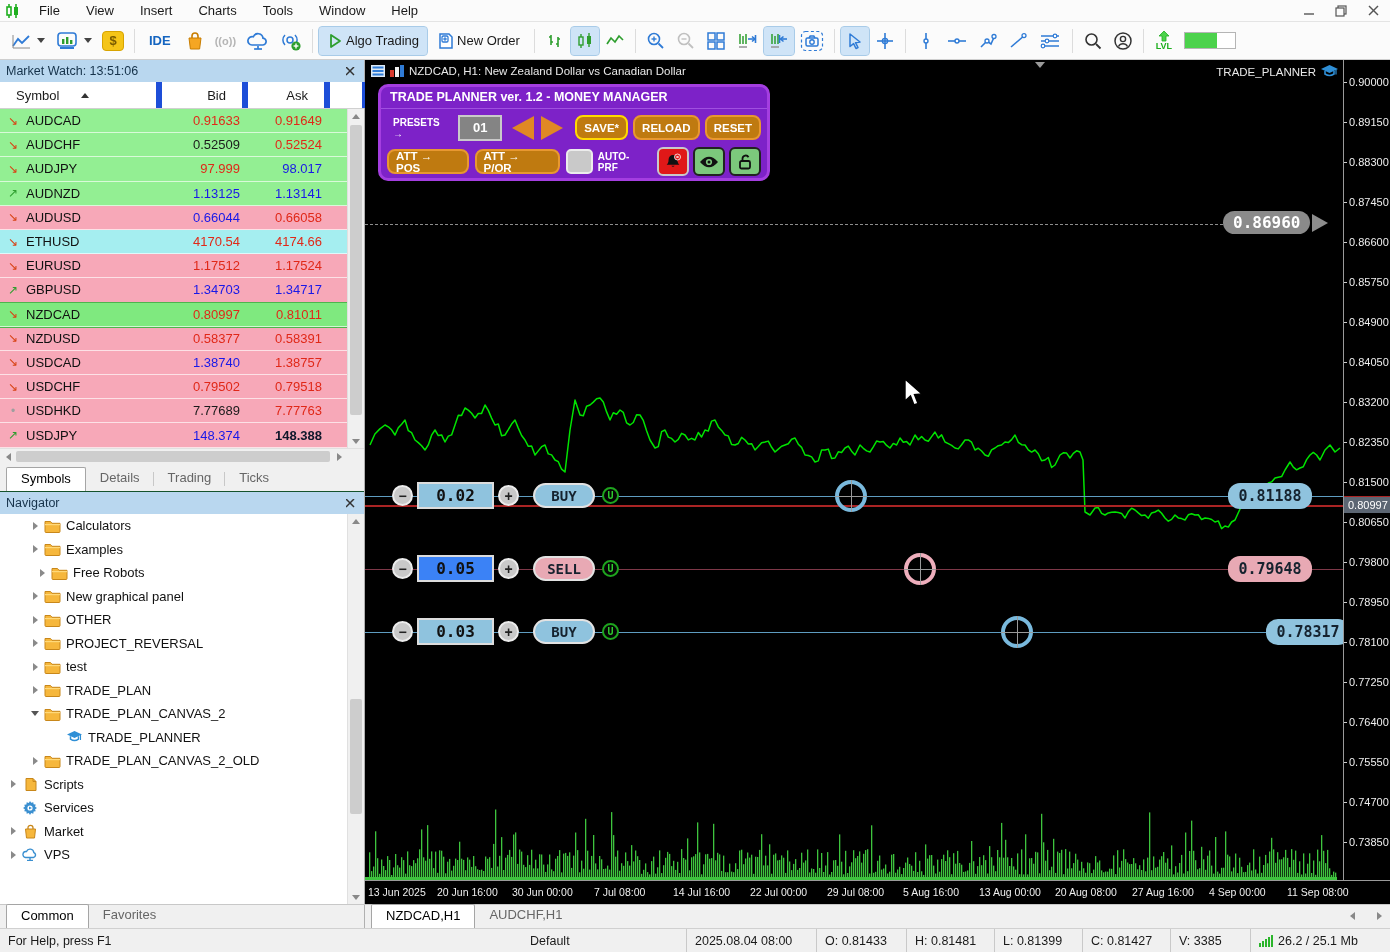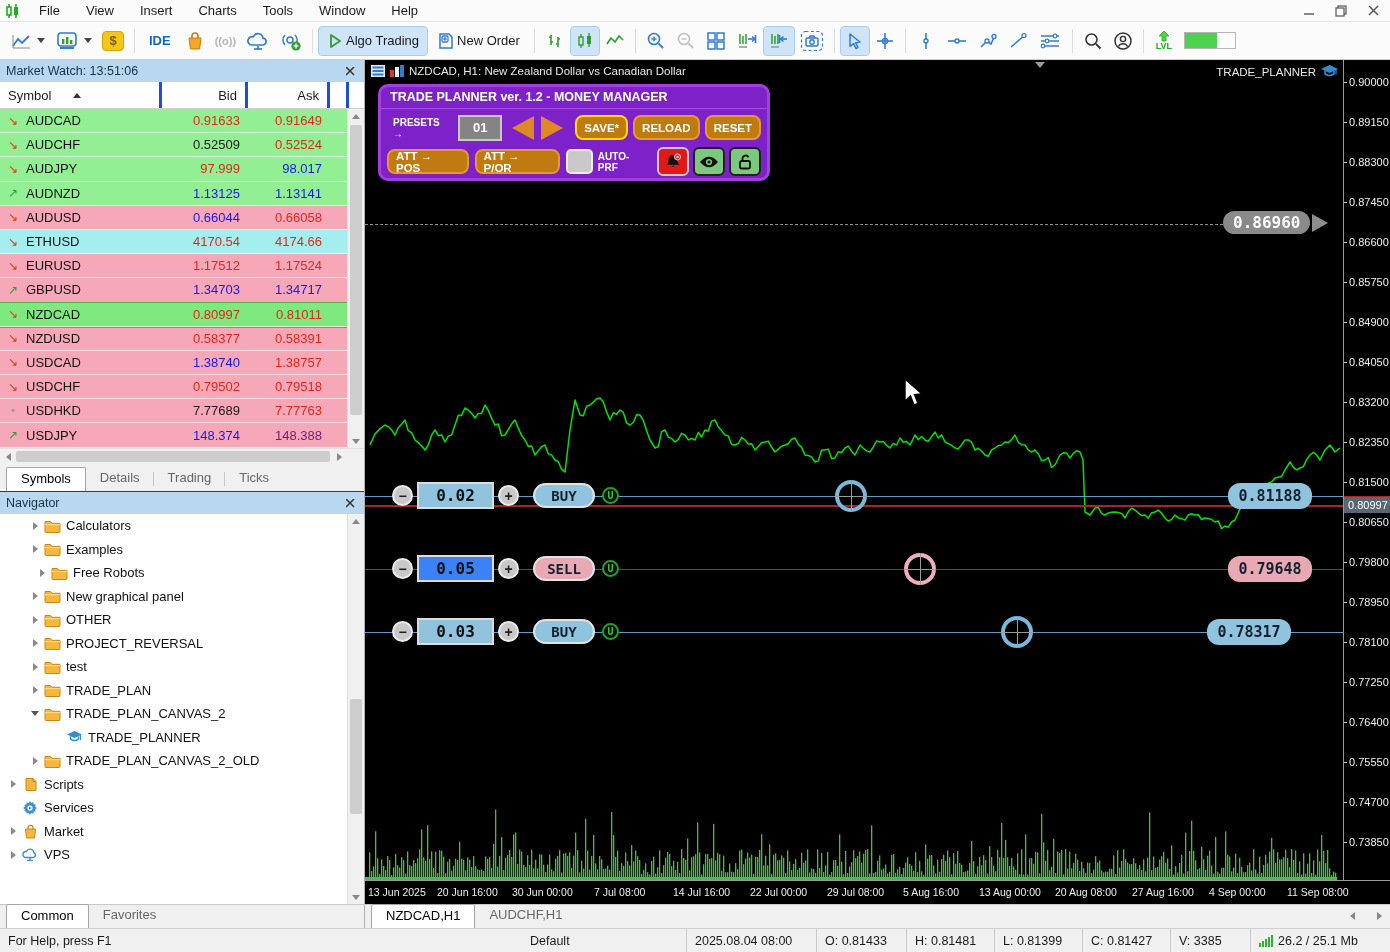--- a/index.html
+++ b/index.html
@@ -28,21 +28,21 @@
   .progress > div { height:100%; width:65%; background:#4cd24c; }
 
   
   .main { display:flex; height:844px;border-radius:21px; }
   .left-panel { width:365px; border-right:1px solid #b0b0b0; display:flex; flex-direction:column; background:#fff; }
   .panel-header { height:22px; background:#b9d7ef; display:flex; align-items:center; padding:0 6px; color:#15324a; font-size:12.5px; }
   .panel-close { margin-left:auto; width:16px; height:16px; display:flex; align-items:center; justify-content:center; color:#333; }
 
   
   .mw-colheader { height:27px; display:grid; grid-template-columns:162px 86px 82px 18px 17px; align-items:center; border-bottom:1px solid #d0d0d0; background:#fff; color:#1a1a1a; }
-  .mw-colheader .col { padding:0 8px; border-right:3px solid #1d4ed8; height:100%; display:flex; align-items:center; }
+  .mw-colheader .col { padding:0 16px; border-right:6px solid #1d4ed8; height:100%; display:flex; align-items:center; }
   .mw-colheader .num { justify-content:flex-end; }
   .sort-asc { width:0; height:0; border-left:4px solid transparent; border-right:4px solid transparent; border-bottom:5px solid #333; margin-left:22px; }
   .mw-rows { height:339px; position:relative; overflow:hidden; }
   .mw-row { height:24.2px; display:grid; grid-template-columns:26px 136px 86px 82px 18px; align-items:center; border-bottom:1px solid rgba(255,255,255,.65); }
   .mw-row .trend { text-align:center; font-size:12px; }
   .mw-row .sym { color:#111; }
   .mw-row .px { text-align:right; padding-right:8px; font-size:13px; }
   .vscroll { position:absolute; right:0; top:0; bottom:0; width:17px; background:#f0f0f0; border-left:1px solid #e0e0e0; }
   .vthumb { position:absolute; left:2px; right:2px; background:#cdcdcd; border-radius:2px; }
   .arr { position:absolute; left:0; right:0; height:14px; display:flex; align-items:center; justify-content:center; }
@@ -501,21 +501,21 @@
             <span class="trend" style="color: rgb(158, 158, 158);">•</span>
             <span class="sym">USDHKD</span>
             <span class="px" style="color: rgb(26, 26, 26);">7.77689</span>
             <span class="px" style="color: rgb(224, 40, 24);">7.77763</span>
             <span></span>
           </div>
           <div class="mw-row" style="background: rgb(247, 168, 184);">
             <span class="trend" style="color: rgb(46, 158, 46);">↗</span>
             <span class="sym">USDJPY</span>
             <span class="px" style="color: rgb(24, 24, 232);">148.374</span>
-            <span class="px" style="color: #701a75;">148.388</span>
+            <span class="px" style="color: #0f172a; font-weight: bold;">148.388</span>
             <span></span>
           </div>
           <div class="vscroll">
             <span class="arr" style="top: 0px;">
               <span class="tri-up"></span>
             </span>
             <span class="arr" style="bottom: 0px;">
               <span class="tri-down"></span>
             </span>
             <span class="vthumb" style="top: 16px; height: 290px;"></span>
@@ -1356,21 +1356,21 @@
         <span class="ctl power-btn" style="left: 237px; top: 500px;">U</span>
         <span class="target" style="left: 539px; top: 493px; border: 4px solid rgb(238, 174, 188);"></span>
         <span class="price-pill" style="left: 863px; top: 496px; background: rgb(232, 169, 180);">0.79648</span>
         <div class="hline" style="top: 572px; width: 978px; height: 1px; background: rgb(94, 156, 192);"></div>
         <span class="ctl circle-btn" style="left: 27px; top: 561px;">−</span>
         <span class="ctl lot-box" style="left: 52px; top: 558px; background: rgb(143, 195, 222);">0.03</span>
         <span class="ctl circle-btn" style="left: 133px; top: 561px;">+</span>
         <span class="ctl side-pill" style="left: 168px; top: 559px; background: rgb(143, 195, 222);">BUY</span>
         <span class="ctl power-btn" style="left: 237px; top: 563px;">U</span>
         <span class="target" style="left: 636px; top: 556px; border: 4px solid rgb(121, 185, 221);"></span>
-        <span class="price-pill" style="left: 842px; top: 559px; background: rgb(143, 195, 222);">0.78317</span>
+        <span class="price-pill" style="left: 901px; top: 559px; background: rgb(143, 195, 222);">0.78317</span>
       </div>
   </div>
 
   <div class="bottom-tabs">
     <div class="bt-left" id="nav-tabs">
         <span class="tab active">Common</span>
         <span class="tab">Favorites</span>
       </div>
     <div class="bt-right" id="chart-tabs">
       <span class="chart-nav-arrows">

